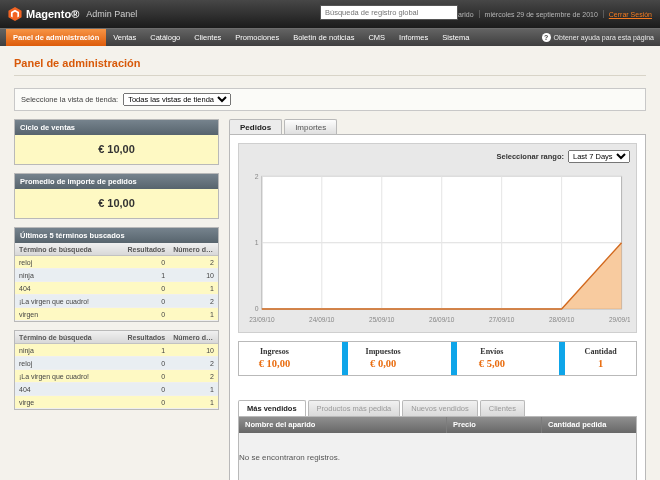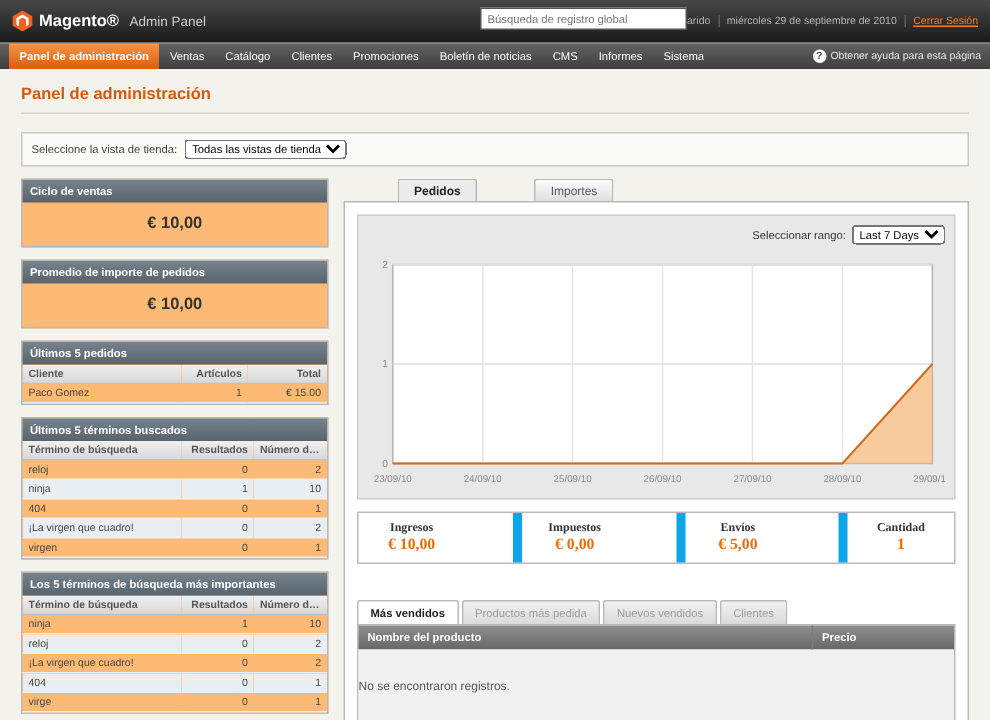--- a/index.html
+++ b/index.html
@@ -49,21 +49,21 @@
   .store-switcher {
     margin-top: 12px; border: 1px solid #c8c8c8; background: #fbfbf8;
     padding: 4px 6px; font-size: 7.5px; color: #444;
     display: flex; align-items: center; gap: 5px;
   }
   select { font-size: 7.5px; font-family: "Liberation Sans", sans-serif; }
   .main { display: flex; gap: 10px; margin-top: 8px; align-items: flex-start; }
   .col-left { width: 205px; flex: none; }
   .col-right { flex: 1; min-width: 0; }
   
-  .panel { border: 1px solid #b9b9b9; background: #fdba74; margin-bottom: 8px; }
+  .panel { border: 1px solid #b9b9b9; background: #fef9c3; margin-bottom: 8px; }
   .panel-header {
     background: linear-gradient(#76838d, #57646d);
     color: #fff; font-size: 7.5px; font-weight: bold; padding: 3px 5px;
   }
   .panel-amount { text-align: center; font-size: 11px; font-weight: bold; color: #333; padding: 8px 0 9px; }
   table.mini { width: 100%; border-collapse: collapse; font-size: 7px; color: #444; table-layout: fixed; }
   .mini th {
     background: linear-gradient(#f0f0f0, #d8d8d8);
     border-bottom: 1px solid #c2c2c2;
     text-align: left; font-weight: bold; color: #555; padding: 2.5px 4px;
@@ -72,27 +72,27 @@
   .mini td { padding: 2.5px 4px; border-bottom: 1px solid #efefef; overflow: hidden; white-space: nowrap; text-overflow: ellipsis; }
   .mini tbody tr { cursor: pointer; }
   .mini tbody tr:nth-child(even) td { background: #e9eef2; }
   .mini .num, .mini th.num { text-align: right; }
   
   .tab-row { display: flex; gap: 2px; }
   .tab {
     font-size: 8px; padding: 3px 10px 2px;
     border: 1px solid #b9b9b9; border-bottom: none;
     background: linear-gradient(#fdfdfd, #dfdfdf);
-    color: #555; cursor: pointer; border-radius: 2px 2px 0 0; margin-left: 36px;
+    color: #555; cursor: pointer; border-radius: 2px 2px 0 0;
   }
   .tab.active { background: #ececec; font-weight: bold; color: #222; }
   .dash-main { border: 1px solid #b9b9b9; background: #fff; padding: 8px; }
   .chart-panel { background: #e8e8e8; border: 1px solid #cfcfcf; padding: 6px; }
   .range-row { display: flex; justify-content: flex-end; align-items: center; gap: 4px; font-size: 7.5px; color: #333; margin-bottom: 5px; }
-  .range-label { font-weight: normal; }
+  .range-label { font-weight: bold; }
   svg.chart { display: block; width: 100%; height: auto; }
   .totals { display: flex; border: 1px solid #b9b9b9; background: #fff; margin-top: 8px; font-family: Liberation Serif, serif; }
   .total { flex: 1; text-align: center; padding: 5px 0 6px; }
   .total + .total { border-left: 6px solid #0ea5e9; margin-left: 32px; }
   .total-label { font-size: 8px; font-weight: bold; color: #333; }
   .total-value { font-size: 10.5px; font-weight: bold; color: #e96d10; margin-top: 2px; }
   .bottom-tabs { display: flex; gap: 2px; margin-top: 24px; position: relative; z-index: 1; }
   .btab {
     font-size: 7.5px; padding: 3px 8px;
     border: 1px solid #b9b9b9; border-bottom: none;
@@ -162,44 +162,20 @@
       <div class="panel">
         <div class="panel-header">Ciclo de ventas</div>
         <div class="panel-amount">€ 10,00</div>
       </div>
 
       <div class="panel">
         <div class="panel-header">Promedio de importe de pedidos</div>
         <div class="panel-amount">€ 10,00</div>
       </div>
 
-      <div class="panel">
-        <div class="panel-header">Últimos 5 pedidos</div>
-        <table class="mini">
-          <colgroup>
-              <col style="width:52%">
-              <col style="width:22%">
-              <col style="width:26%">
-            </colgroup>
-          <thead>
-            <tr>
-              <th>Cliente</th>
-              <th class="num">Artículos</th>
-              <th class="num">Total</th>
-            </tr>
-          </thead>
-          <tbody>
-            <tr>
-              <td>Paco Gomez</td>
-              <td class="num">1</td>
-              <td class="num">€ 15.00</td>
-            </tr>
-          </tbody>
-        </table>
-      </div>
 
       <div class="panel">
         <div class="panel-header">Últimos 5 términos buscados</div>
         <table class="mini">
           <colgroup>
               <col style="width:52%">
               <col style="width:24%">
               <col style="width:24%">
             </colgroup>
           <thead>
@@ -233,21 +209,20 @@
             <tr>
               <td>virgen</td>
               <td class="num">0</td>
               <td class="num">1</td>
             </tr>
           </tbody>
         </table>
       </div>
 
       <div class="panel">
-        <div class="panel-header">Los 5 términos de búsqueda más importantes</div>
         <table class="mini">
           <colgroup>
               <col style="width:52%">
               <col style="width:24%">
               <col style="width:24%">
             </colgroup>
           <thead>
             <tr>
               <th>Término de búsqueda</th>
               <th class="num">Resultados</th>
@@ -345,21 +320,22 @@
 
         <div class="bottom-tabs">
           <div class="btab active">Más vendidos</div>
           <div class="btab">Productos más pedida</div>
           <div class="btab">Nuevos vendidos</div>
           <div class="btab">Clientes</div>
         </div>
 
         <div class="grid">
           <div class="grid-header">
-            <div class="gh-product">Nombre del producto</div>
+            <div class="gh-product">Nombre del aparido</div>
             <div class="gh-price">Precio</div>
+            <div class="gh-qty">Cantidad pedida</div>
           </div>
           <div class="grid-empty">No se encontraron registros.</div>
         </div>
       </div>
     </div>
   </div>
 </div>
 
 </body></html>

